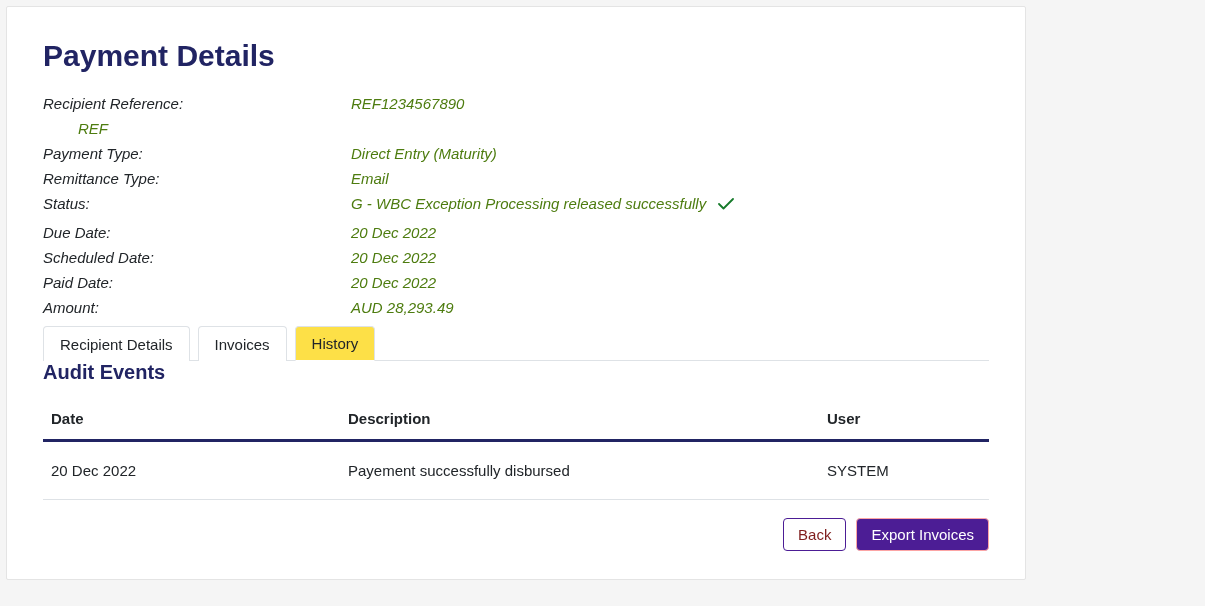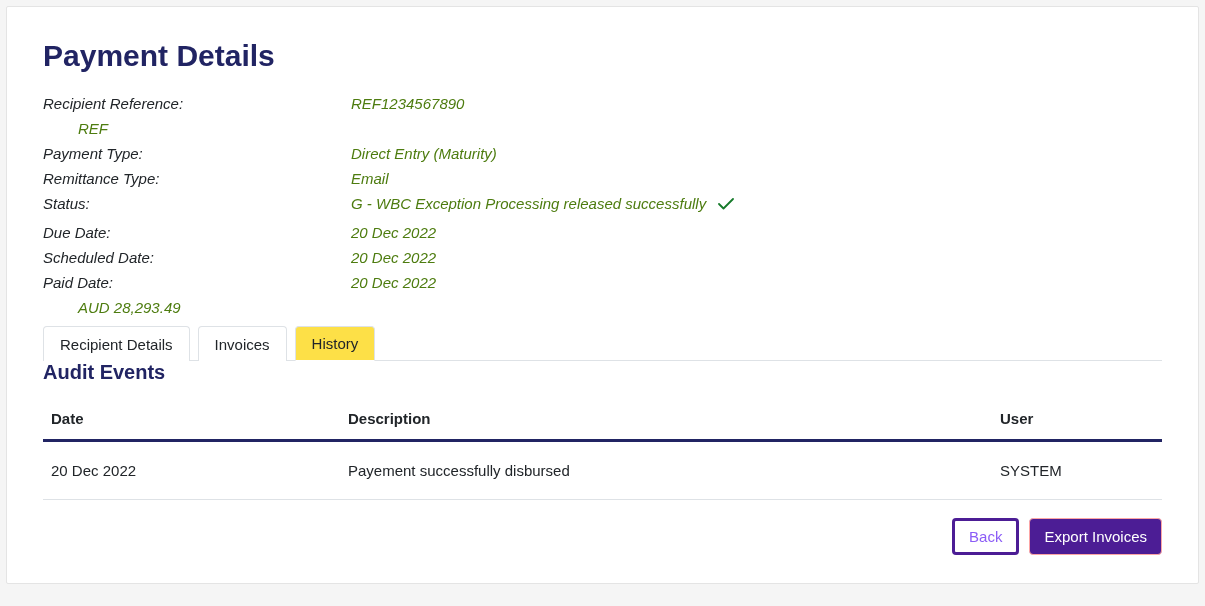--- a/index.html
+++ b/index.html
@@ -7,21 +7,21 @@
       font-family: "Segoe UI", Arial, sans-serif;
       background: #f5f5f5;
       padding: 6px;
       color: #212529;
       font-size: 15px;
     }
     .page {
       background: #fff;
       border: 1px solid #e4e4e4;
       border-radius: 2px;
-      width: 1193px;
+      width: 1020px;
       padding: 32px 36px 28px 36px;
     }
     .page-title {
       font-size: 30px;
       font-weight: 700;
       color: #212463;
       margin-bottom: 22px;
     }
     .detail-row {
       display: flex;
@@ -109,22 +109,22 @@
     }
     .btn {
       font-size: 15px;
       font-family: inherit;
       padding: 7px 14px;
       border-radius: 4px;
       cursor: pointer;
     }
     .btn-secondary {
       background: #fff;
-      border: 3px solid #4c1d95;
-      color: #8b5cf6;
+      border: 1px solid #4c1d95;
+      color: #7f1d1d;
     }
     .btn-primary {
       background: #4c1d95;
       border: 1px solid #fca5a5;
       color: #fff;
     }
   </style>
 </head>
 <body>
 
@@ -166,20 +166,21 @@
     </div>
     <div class="detail-row">
       <div class="detail-label">Scheduled Date:</div>
       <div class="detail-value">20 Dec 2022</div>
     </div>
     <div class="detail-row">
       <div class="detail-label">Paid Date:</div>
       <div class="detail-value">20 Dec 2022</div>
     </div>
     <div class="detail-row">
+      <div class="detail-label">Amount:</div>
       <div class="detail-value">AUD 28,293.49</div>
     </div>
   </div>
 
   <div class="tabs">
     <button class="tab inactive">Recipient Details</button>
     <button class="tab inactive">Invoices</button>
     <button class="tab active">History</button>
   </div>
 

